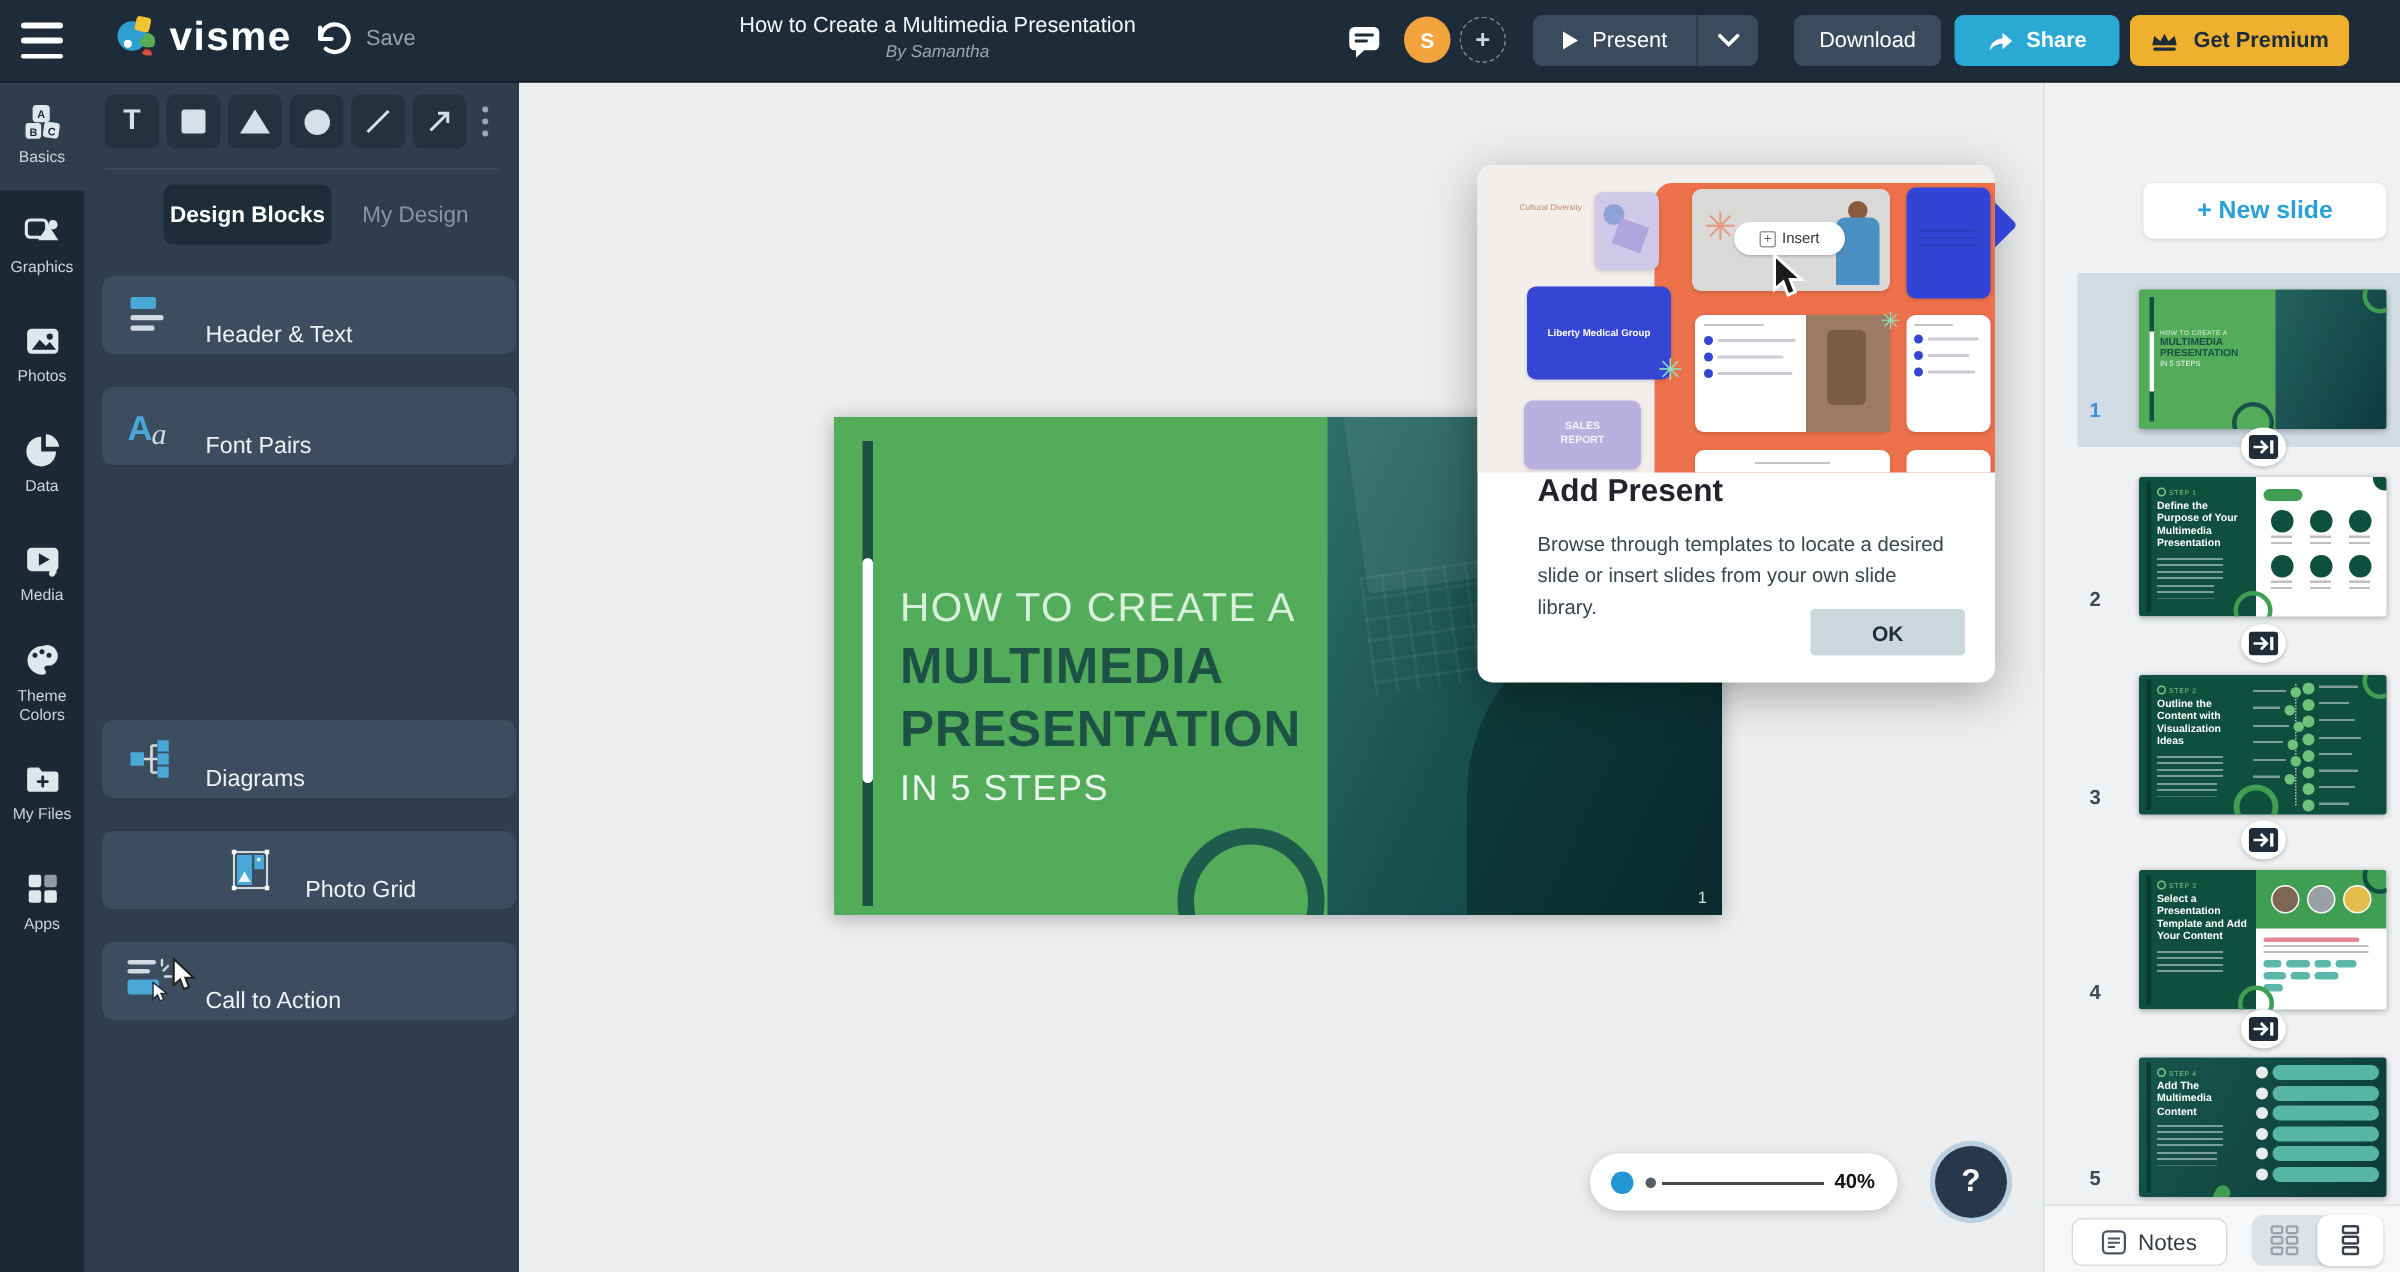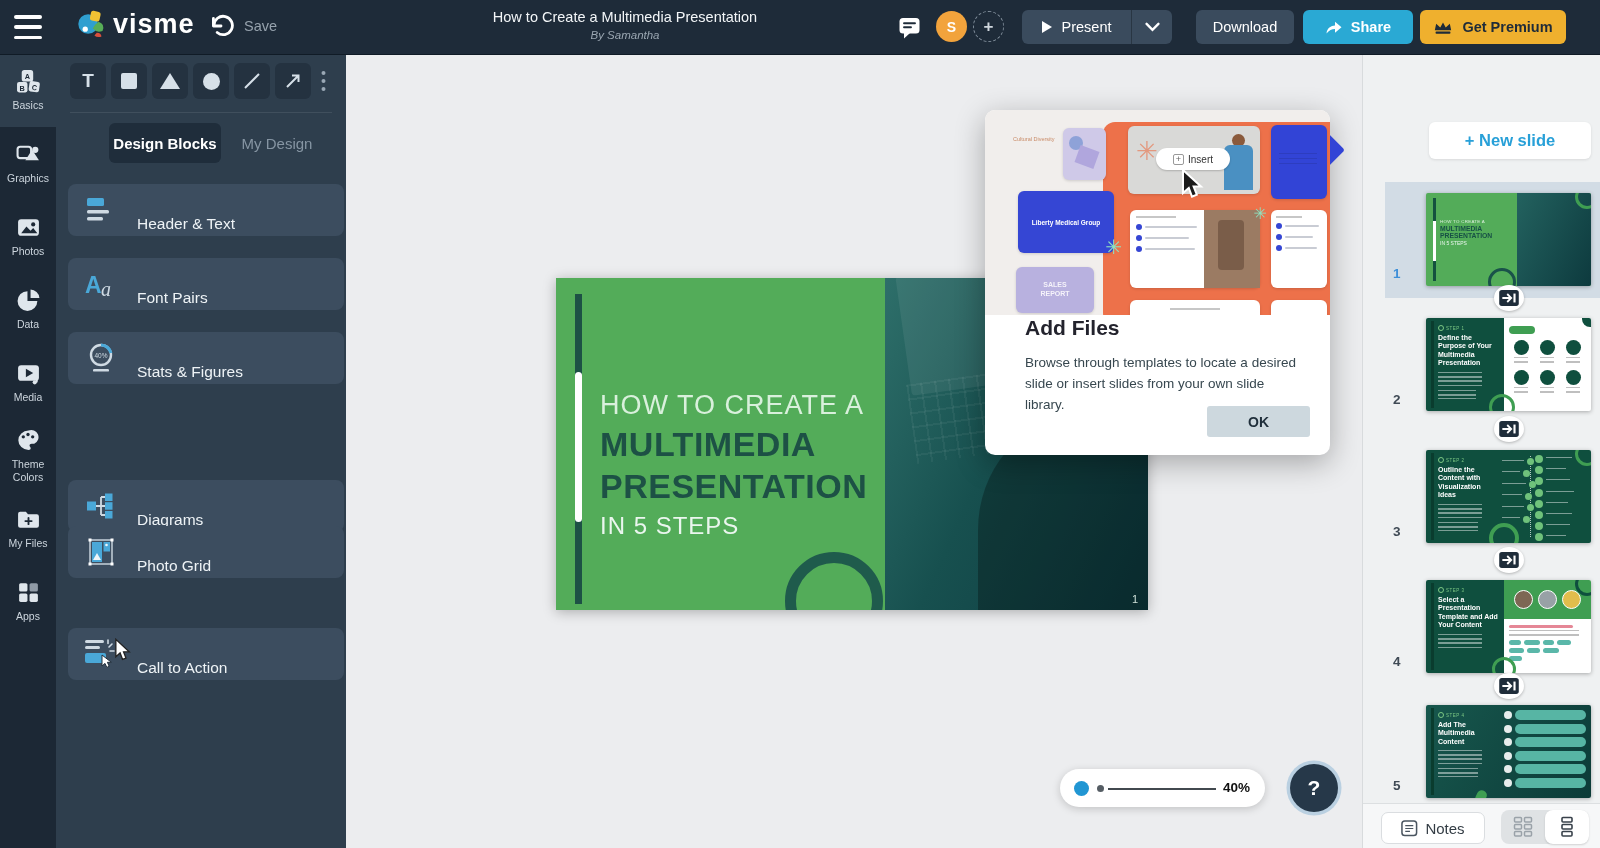--- a/index.html
+++ b/index.html
@@ -332,44 +332,33 @@
     </div>
     <div class="block-item" style="top:204px;">
       <div class="block-ic">
         <svg width="36" height="30" viewBox="0 0 36 30">
           <text x="2" y="24" font-size="23" font-weight="bold" fill="#4aa8d8" font-family="Liberation Sans">A</text>
           <text x="18" y="27" font-size="20" font-style="italic" fill="#cfdae3" font-family="Liberation Serif">a</text>
         </svg>
       </div>
       <span class="block-label">Font Pairs</span>
     </div>
-    <div class="block-item" style="top:278px;">
-      <div class="block-ic">
-        <svg width="32" height="32" viewBox="0 0 32 32">
-          <circle cx="16" cy="13" r="10" fill="none" stroke="#cfdae3" stroke-width="2.4"></circle>
-          <path d="M16 3 a10 10 0 0 1 9.8 8" fill="none" stroke="#4aa8d8" stroke-width="3.2"></path>
-          <text x="16" y="15.5" font-size="6.5" fill="#cfdae3" text-anchor="middle">40%</text>
-          <rect x="8" y="27" width="16" height="2.6" rx="1.2" fill="#cfdae3"></rect>
-        </svg>
-      </div>
-      <span class="block-label">Stats &amp; Figures</span>
-    </div>
     <div class="block-item" style="top:426px;">
       <div class="block-ic">
         <svg width="32" height="30" viewBox="0 0 32 30">
           <rect x="2" y="10.5" width="9" height="9" fill="#4aa8d8"></rect>
           <path d="M11 15 h5 M16 6 v18 M16 6 h4 M16 15 h4 M16 24 h4" stroke="#cfdae3" stroke-width="1.8" fill="none"></path>
           <rect x="20" y="2.5" width="7.5" height="7.5" fill="#4aa8d8"></rect>
           <rect x="20" y="11.2" width="7.5" height="7.5" fill="#4aa8d8"></rect>
           <rect x="20" y="20" width="7.5" height="7.5" fill="#4aa8d8"></rect>
         </svg>
       </div>
       <span class="block-label">Diagrams</span>
     </div>
-    <div class="block-item" style="top:472px;">
+    <div class="block-item" style="top:500px;justify-content:center;">
       <div class="block-ic">
         <svg width="32" height="32" viewBox="0 0 32 32">
           <rect x="5" y="4" width="22" height="24" fill="none" stroke="#cfdae3" stroke-width="1.4"></rect>
           <rect x="7" y="6" width="10" height="20" fill="#4aa8d8"></rect>
           <rect x="18.5" y="6" width="6.5" height="9.5" fill="#4aa8d8"></rect>
           <path d="M8 24 l4-7 4 7z" fill="#eef5f9"></path>
           <circle cx="21.5" cy="9" r="1.3" fill="#eef5f9"></circle>
           <g fill="#fff">
               <rect x="3.5" y="2.5" width="3" height="3"></rect>
               <rect x="25.5" y="2.5" width="3" height="3"></rect>
@@ -495,21 +484,21 @@
         <div class="bullet-row" style="margin-left:5px;">
             <div class="bullet-dot"></div>
             <div class="bullet-line" style="width:32px;"></div>
           </div>
       </div>
       <div class="mini-card" style="left:145px;top:190px;width:130px;height:26px;background:#fff;">
         <div class="abs il-stripes" style="left:40px;top:8px;width:50px;height:5px;"></div>
       </div>
       <div class="mini-card" style="left:286px;top:190px;width:56px;height:26px;background:#fff;"></div>
     </div>
-    <div class="popup-title">Add Files</div>
+    <div class="popup-title">Add Present</div>
     <div class="popup-body">Browse through templates to locate a desired slide or insert slides from your own slide library.</div>
     <div class="ok-btn center">OK</div>
   </div>
 
   <div class="rpanel">
     <div class="new-slide-btn center">+ New slide</div>
 
     <div class="sel-row"></div>
 
     <div class="thumb" style="top:139px;background:#53ac59;">

